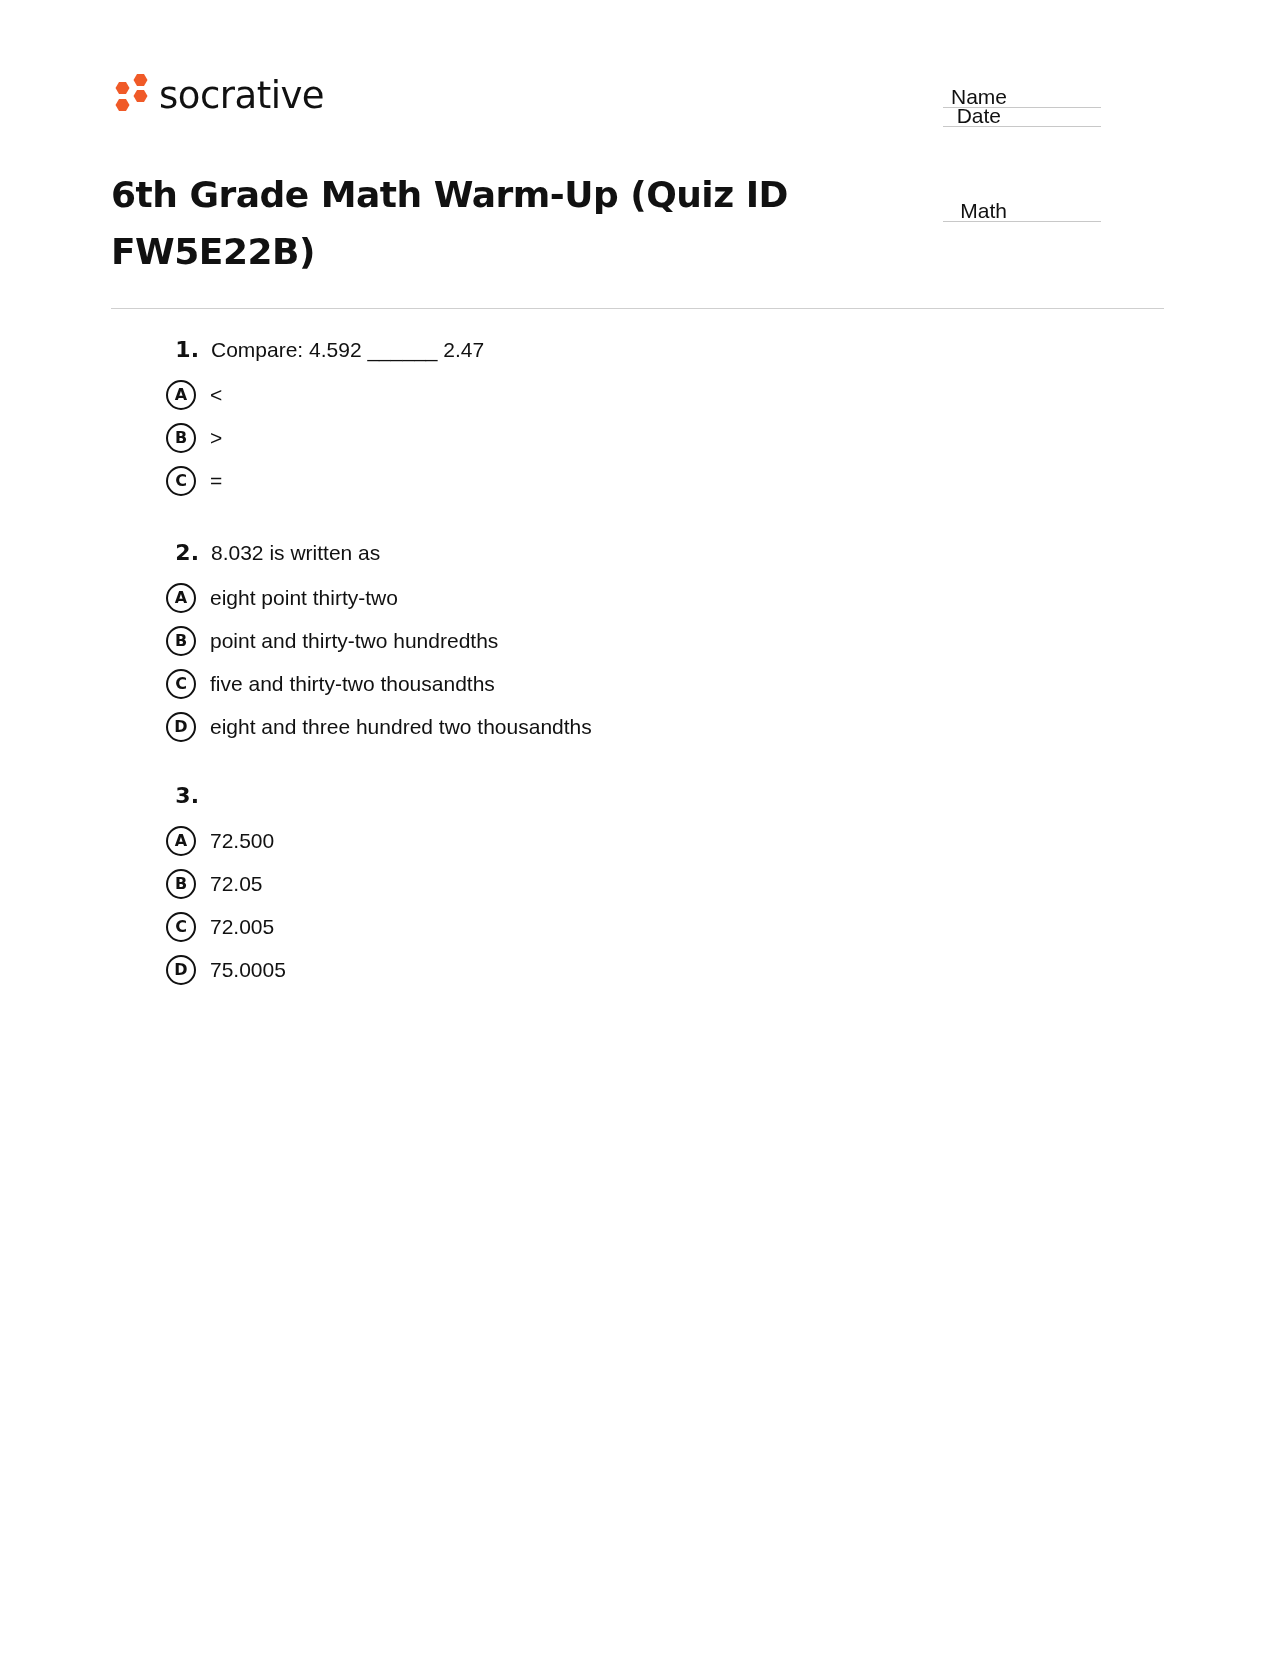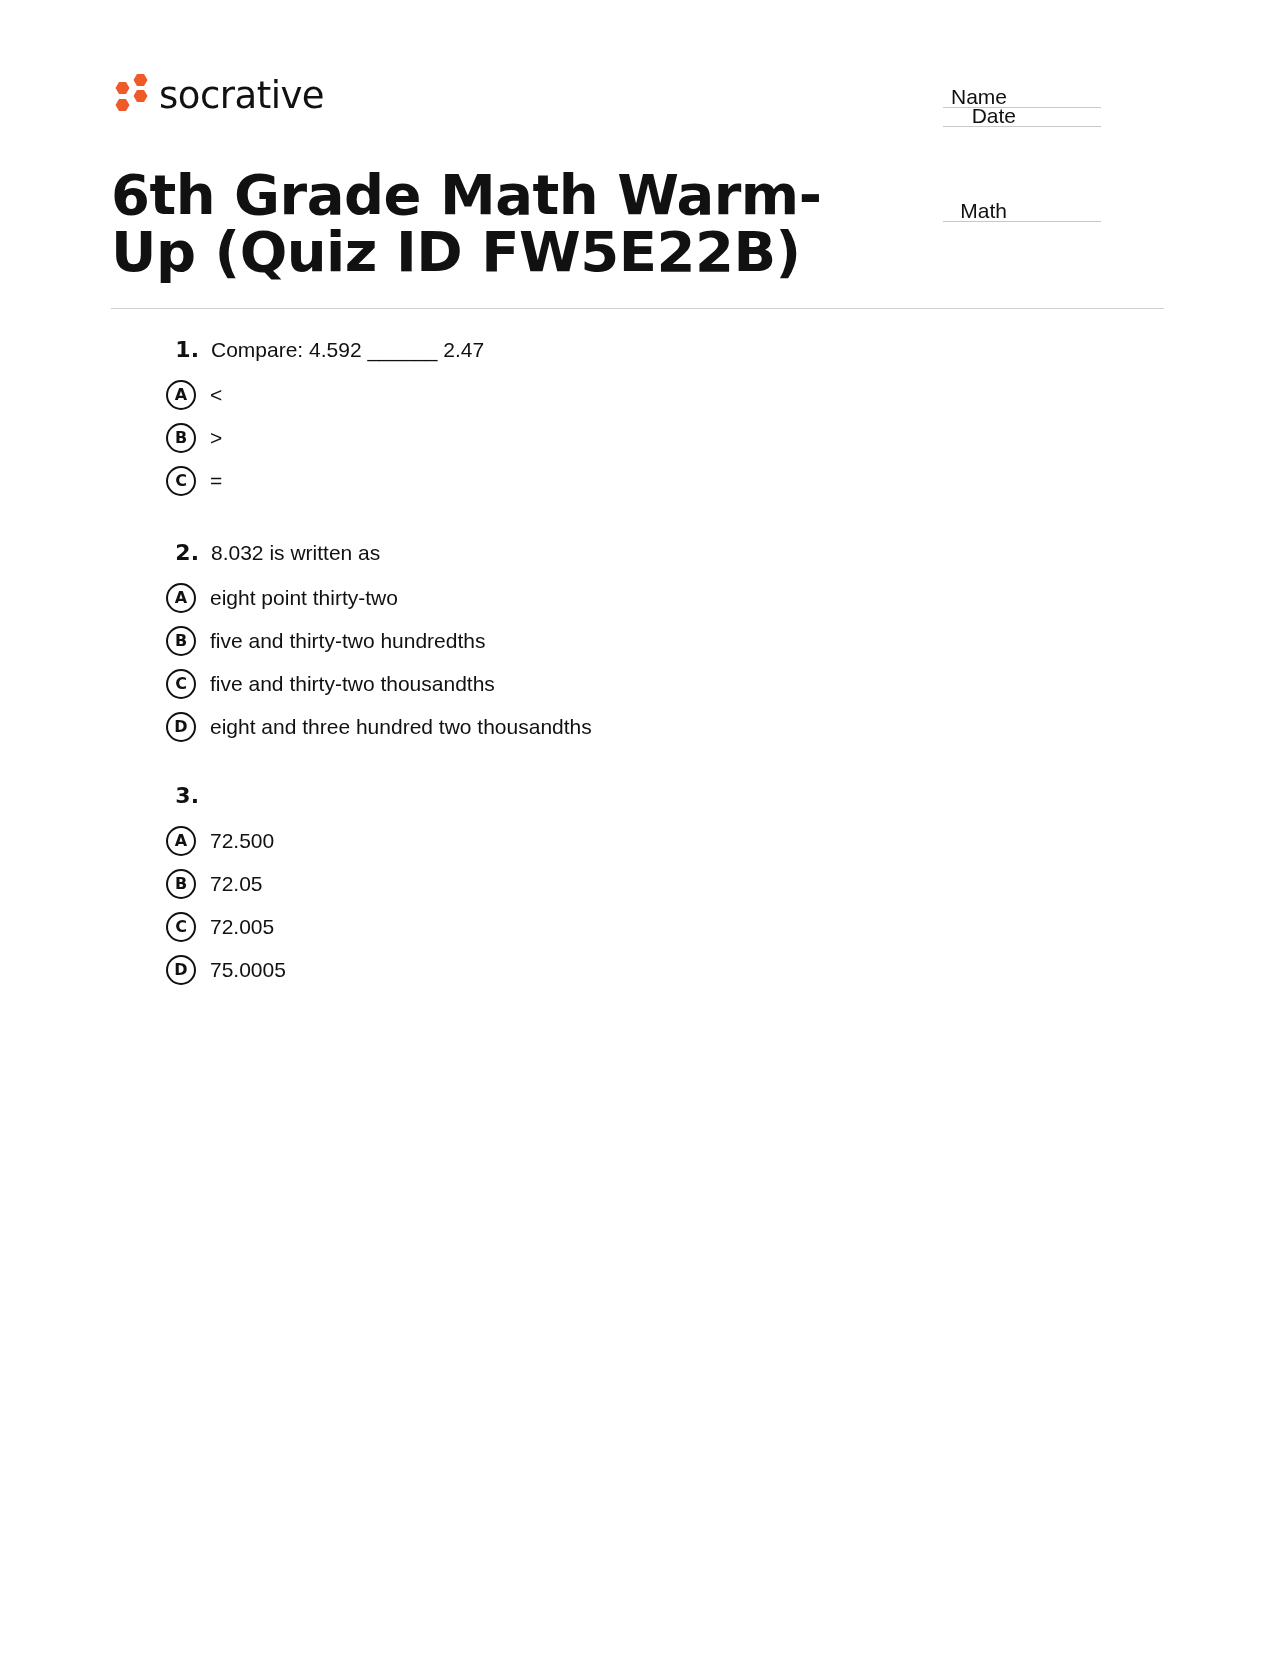--- a/index.html
+++ b/index.html
@@ -4,21 +4,21 @@
 <style>
   html, body { margin:0; padding:0; background:#ffffff; }
   body { width:1275px; height:1653px; position:relative; font-family:"Liberation Sans", sans-serif; color:#111; overflow:hidden; }
   .logo { position:absolute; left:111px; top:72px; display:flex; align-items:center; }
   .logo svg { width:44px; height:50px; }
   .logo-text { font-family:"DejaVu Sans", sans-serif; font-size:37px; font-weight:500; letter-spacing:-0.5px; margin-left:4px; color:#111; position:relative; top:-2px; }
   .fields { position:absolute; left:880px; top:75px; width:280px; }
   .field { position:absolute; left:0; width:280px; height:30px; }
   .field .lbl { position:absolute; right:200px; font-size:21px; color:#111; white-space:nowrap; }
   .field .line { position:absolute; left:117px; width:166px; top:22px; border-top:1.5px solid #c8c8c8; }
-  .title { position:absolute; left:111px; top:166px; width:780px; font-family:"DejaVu Sans", sans-serif; font-size:56px; font-weight:bold; line-height:57px; color:#111; letter-spacing:-0.5px; }
+  .title { position:absolute; left:111px; top:166px; width:780px; font-family:"DejaVu Sans", sans-serif; font-size:36px; font-weight:bold; line-height:57px; color:#111; letter-spacing:-0.5px; }
   .divider { position:absolute; left:111px; top:308px; width:1053px; border-top:1.5px solid #cfcfcf; }
   .question { position:absolute; left:165px; }
   .q-head { display:flex; align-items:baseline; height:36px; }
   .q-num { width:46px; font-family:"DejaVu Sans", sans-serif; font-weight:bold; font-size:22px; text-align:right; padding-right:12px; box-sizing:border-box; }
   .q-text { font-size:21px; }
   .opt { display:flex; align-items:center; height:43px; }
   .bubble { width:30px; height:30px; border:2px solid #111; border-radius:50%; box-sizing:border-box; display:flex; align-items:center; justify-content:center; font-family:"DejaVu Sans", sans-serif; font-weight:bold; font-size:16px; margin-left:1px; margin-right:14px; }
   .opt-text { font-size:21px; }
 </style>
 </head>
@@ -33,21 +33,21 @@
   </svg>
   <span class="logo-text">socrative</span>
 </div>
 
 <div class="fields">
   <div class="field" style="top:10px;">
     <span class="lbl" style="right:153px;">Name</span>
     <span class="line" style="left:63px;width:158px;"></span>
   </div>
   <div class="field" style="top:29px;">
-    <span class="lbl" style="right:144px;">Date</span>
+    <span class="lbl" style="right:159px;">Date</span>
     <span class="line" style="left:63px;width:158px;"></span>
   </div>
   <div class="field" style="top:124px;">
     <span class="lbl" style="right:153px;">Math</span>
     <span class="line" style="left:63px;width:158px;"></span>
   </div>
 </div>
 
 <div class="title">6th Grade Math Warm-Up (Quiz ID FW5E22B)</div>
 
@@ -76,21 +76,21 @@
   <div class="q-head">
     <span class="q-num">2.</span>
     <span class="q-text">8.032 is written as</span>
   </div>
   <div class="opt">
     <span class="bubble">A</span>
     <span class="opt-text">eight point thirty-two</span>
   </div>
   <div class="opt">
     <span class="bubble">B</span>
-    <span class="opt-text">five and thirty-two hundredths</span>
+    <span class="opt-text">point and thirty-two hundredths</span>
   </div>
   <div class="opt">
     <span class="bubble">C</span>
     <span class="opt-text">five and thirty-two thousandths</span>
   </div>
   <div class="opt">
     <span class="bubble">D</span>
     <span class="opt-text">eight and three hundred two thousandths</span>
   </div>
 </div>

